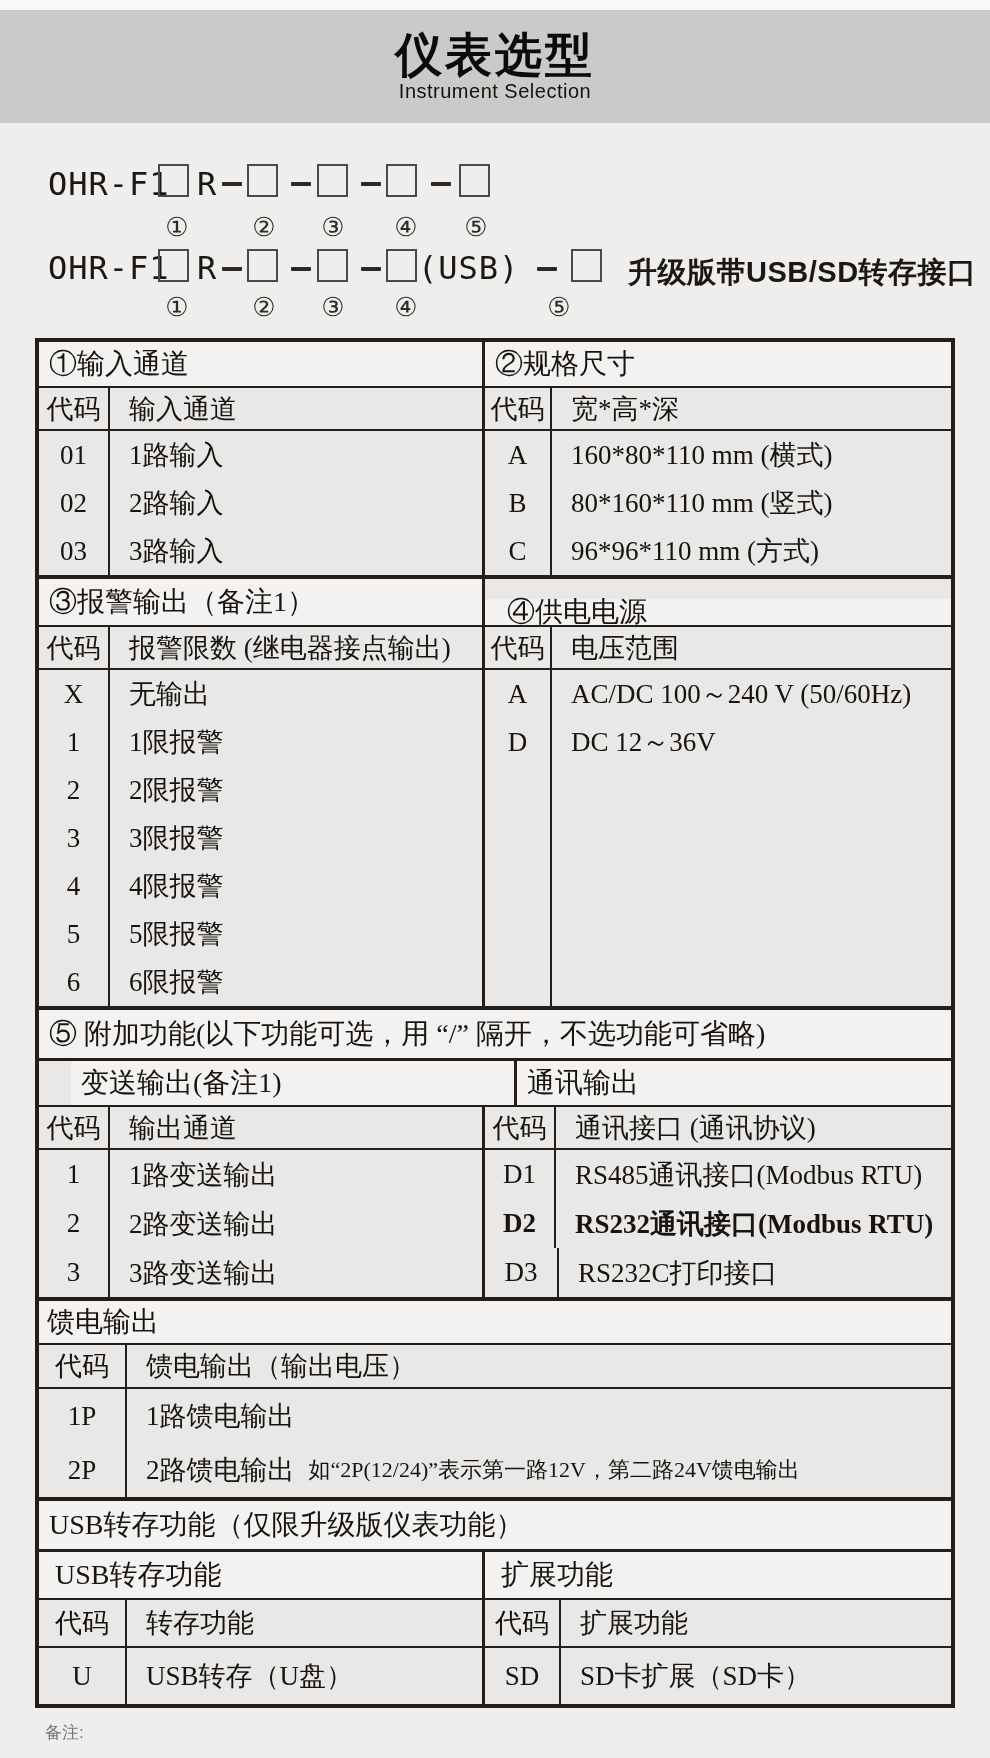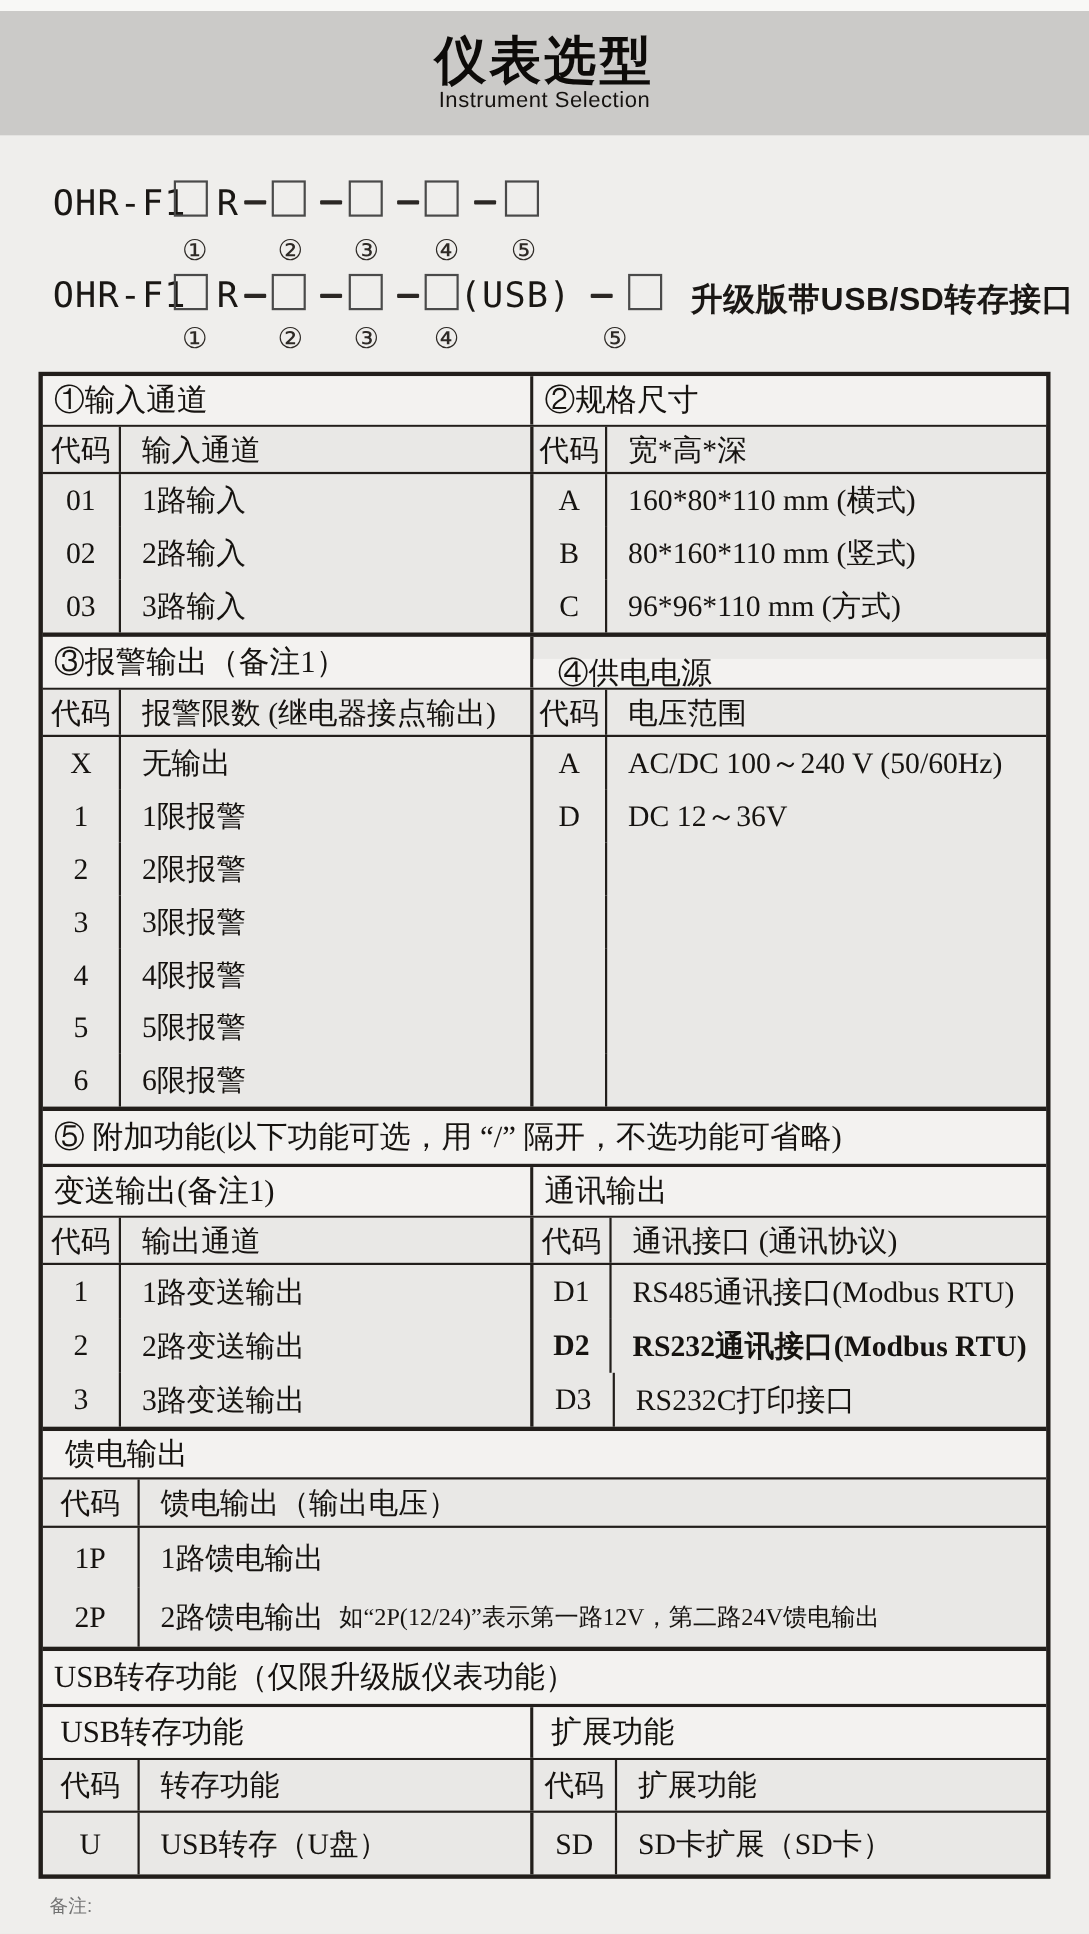--- a/index.html
+++ b/index.html
@@ -221,21 +221,21 @@
             <div class="code" style="width: 67px;"></div>
             <div class="lbl"></div>
           </div>
         </div>
       </div>
     </div>
     <div class="sec thick-top">
       <div class="banner bb3" style="height: 51px;">⑤ 附加功能(以下功能可选，用 “/” 隔开，不选功能可省略)</div>
     </div>
     <div class="sec">
-      <div class="row bb2" style="height: 46px;">
+      <div class="row bb2" style="height: 46px; padding-left: 32px;">
         <div class="lp hdcell" style="padding-left: 10px;">变送输出(备注1)</div>
         <div class="rp hdcell" style="padding-left: 10px;">通讯输出</div>
       </div>
       <div class="row bb2" style="height: 43px;">
         <div class="lp">
           <div class="code" style="width: 71px;">代码</div>
           <div class="lbl">输出通道</div>
         </div>
         <div class="rp">
           <div class="code" style="width: 71px;">代码</div>
@@ -267,21 +267,21 @@
             <div class="lbl">RS232通讯接口(Modbus RTU)</div>
           </div>
           <div class="drow" style="height: 49px;">
             <div class="code" style="width: 74px;">D3</div>
             <div class="lbl">RS232C打印接口</div>
           </div>
         </div>
       </div>
     </div>
     <div class="sec thick-top">
-      <div class="banner bb2" style="height: 44px; padding-left: 20px;">馈电输出</div>
+      <div class="banner bb2" style="height: 44px; padding-left: 8px;">馈电输出</div>
       <div class="row bb2" style="height: 44px;">
         <div class="code" style="width: 88px;">代码</div>
         <div class="lbl">馈电输出（输出电压）</div>
       </div>
       <div class="drow" style="height: 54px;">
         <div class="code" style="width: 88px;">1P</div>
         <div class="lbl">
           <span>1路馈电输出</span>
         </div>
       </div>

